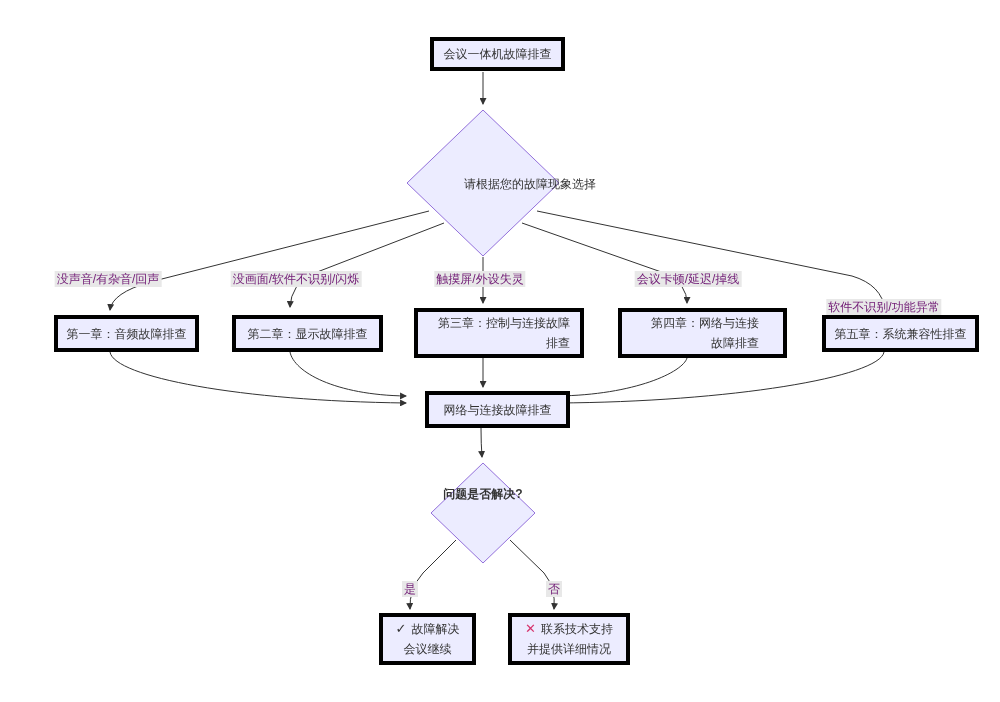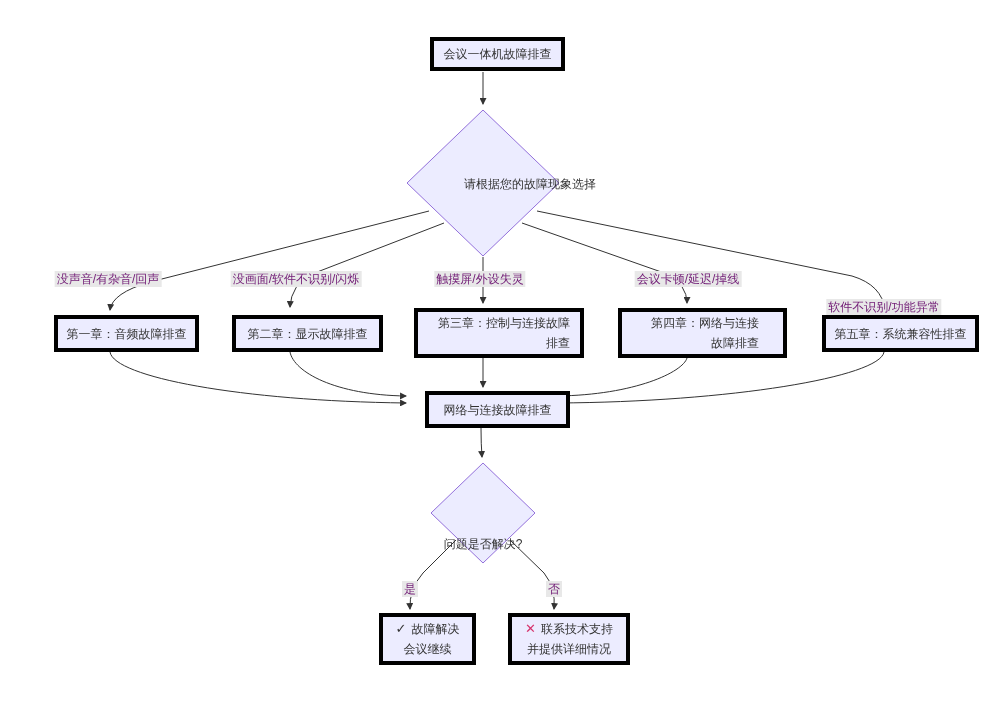--- a/index.html
+++ b/index.html
@@ -125,21 +125,21 @@
 
   <div class="node" style="left:492px;top:613px;width:122px;height:52px;">
     <div class="node-line">
       <span class="icon cross">✕</span>
       <span>联系技术支持</span>
     </div>
     <div class="node-line">并提供详细情况</div>
   </div>
 
   <div class="diamond-text" style="left:483px;top:184px;margin-left:47px;">请根据您的故障现象选择</div>
-  <div class="diamond-text" style="left:483px;top:544px;">问题是否解决?</div>
+  <div class="diamond-text" style="left:483px;top:494px;font-weight:bold;">问题是否解决?</div>
 
   <div class="edge-label" style="left:108px;top:279px;">没声音/有杂音/回声</div>
   <div class="edge-label" style="left:296px;top:279px;">没画面/软件不识别/闪烁</div>
   <div class="edge-label" style="left:480px;top:279px;">触摸屏/外设失灵</div>
   <div class="edge-label" style="left:688px;top:279px;">会议卡顿/延迟/掉线</div>
   <div class="edge-label" style="left:884px;top:279px;margin-top:28px;">软件不识别/功能异常</div>
   <div class="edge-label" style="left:410px;top:589px;">是</div>
   <div class="edge-label" style="left:554px;top:589px;">否</div>
 
 </div>

